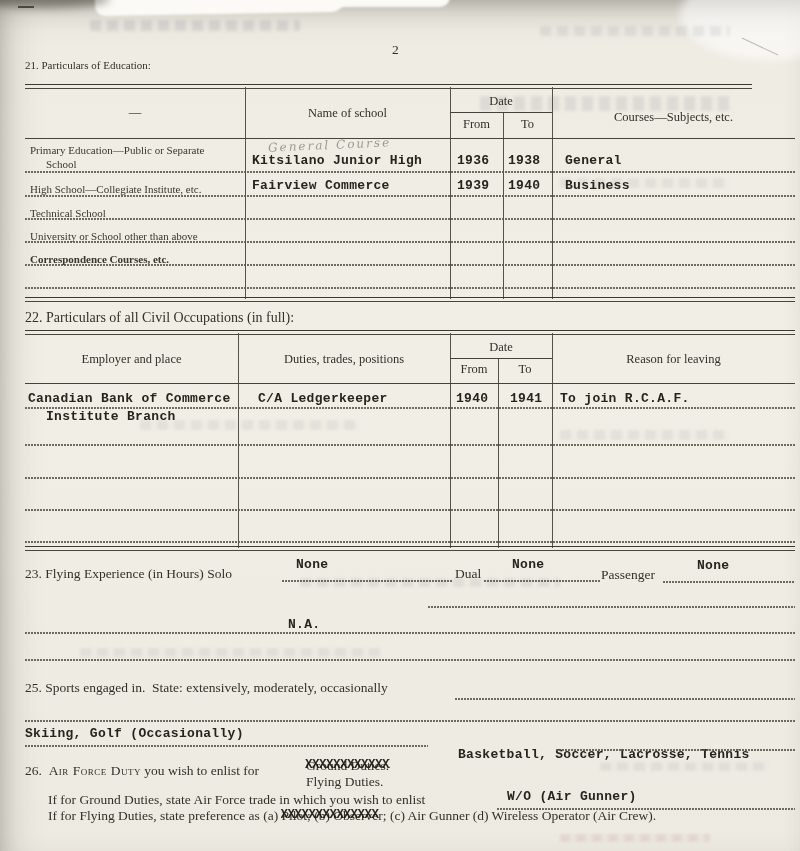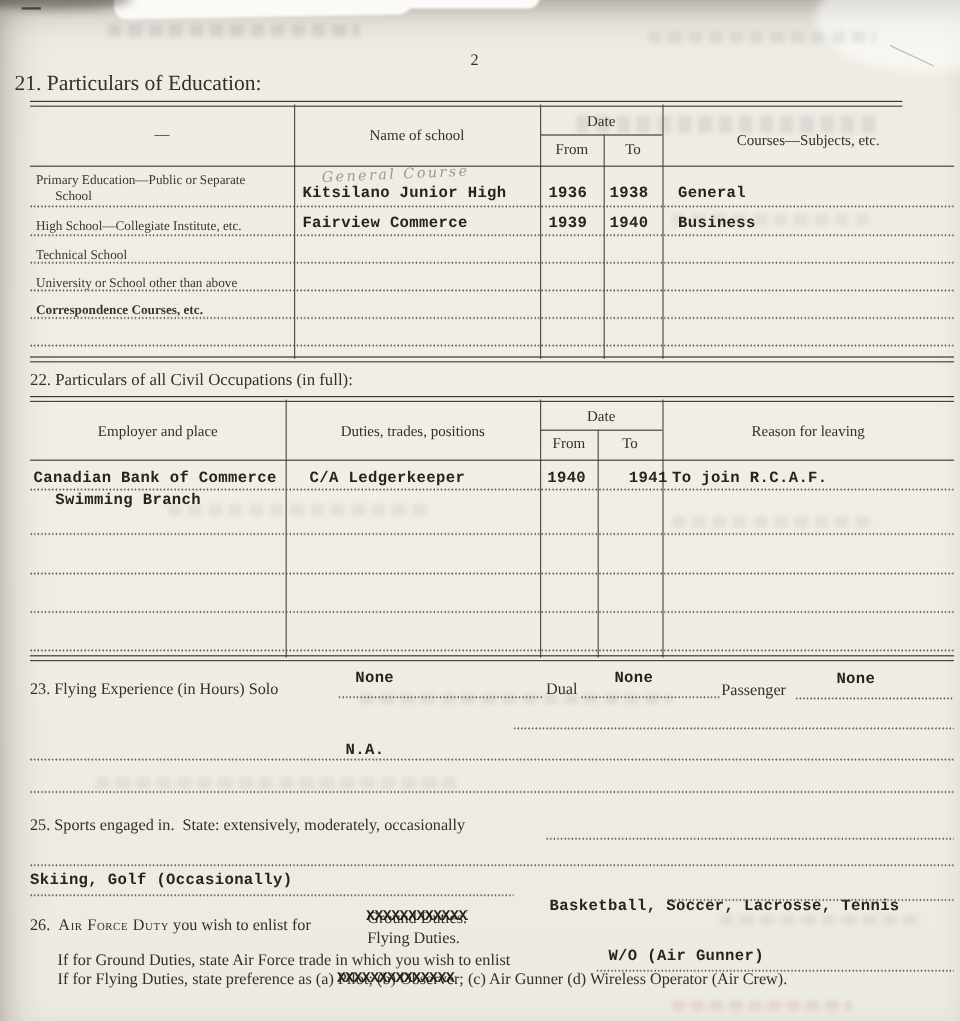--- a/index.html
+++ b/index.html
@@ -58,21 +58,21 @@
   <div class="bleed" style="left:560px;top:430px;width:170px;height:10px;opacity:.1;"></div>
   <div class="bleed" style="left:300px;top:578px;width:260px;height:9px;opacity:.12;"></div>
   <div class="bleed" style="left:80px;top:648px;width:300px;height:9px;opacity:.1;"></div>
   <div class="bleed" style="left:600px;top:762px;width:170px;height:9px;opacity:.1;"></div>
   <div class="bleed" style="left:560px;top:834px;width:150px;height:8px;opacity:.14;background:repeating-linear-gradient(to right,#b06a74 0 10px,rgba(176,106,116,.2) 10px 16px);"></div>
 
   
   <div class="print" style="left:392px;top:42px;">2</div>
 
   
-  <div class="print" style="left:12px;top:59px;font-size:18px;">21. Particulars of Education:</div>
+  <div class="print" style="left:25px;top:59px;font-size:11px;">21. Particulars of Education:</div>
   <div class="dbl" style="left:25px;top:84px;width:727px;"></div>
 
   
   <div class="vline" style="left:245px;top:87px;height:212px;"></div>
   <div class="vline" style="left:450px;top:87px;height:212px;"></div>
   <div class="vline" style="left:503px;top:112px;height:187px;"></div>
   <div class="vline" style="left:552px;top:87px;height:212px;"></div>
   <div class="hline" style="left:450px;top:112px;width:102px;"></div>
   <div class="hline" style="left:25px;top:138px;width:770px;"></div>
 
@@ -128,24 +128,24 @@
   
   <div class="print sm center" style="left:25px;top:352px;width:213px;">Employer and place</div>
   <div class="print sm center" style="left:238px;top:352px;width:212px;">Duties, trades, positions</div>
   <div class="print sm center" style="left:450px;top:340px;width:102px;">Date</div>
   <div class="print sm center" style="left:450px;top:362px;width:48px;">From</div>
   <div class="print sm center" style="left:498px;top:362px;width:54px;">To</div>
   <div class="print sm center" style="left:552px;top:352px;width:243px;">Reason for leaving</div>
 
   
   <div class="type" style="left:28px;top:391px;">Canadian Bank of Commerce</div>
-  <div class="type" style="left:46px;top:409px;">Swimming Branch</div>
+  <div class="type" style="left:46px;top:409px;">Institute Branch</div>
   <div class="type" style="left:258px;top:391px;">C/A Ledgerkeeper</div>
   <div class="type" style="left:456px;top:391px;">1940</div>
-  <div class="type" style="left:524px;top:391px;">1941</div>
+  <div class="type" style="left:510px;top:391px;">1941</div>
   <div class="type" style="left:560px;top:391px;">To join R.C.A.F.</div>
 
   
   <div class="dots" style="left:25px;top:407px;width:770px;"></div>
   <div class="dots" style="left:25px;top:444px;width:770px;"></div>
   <div class="dots" style="left:25px;top:477px;width:770px;"></div>
   <div class="dots" style="left:25px;top:509px;width:770px;"></div>
   <div class="dots" style="left:25px;top:541px;width:770px;"></div>
   <div class="dbl" style="left:25px;top:546px;width:770px;"></div>
 

